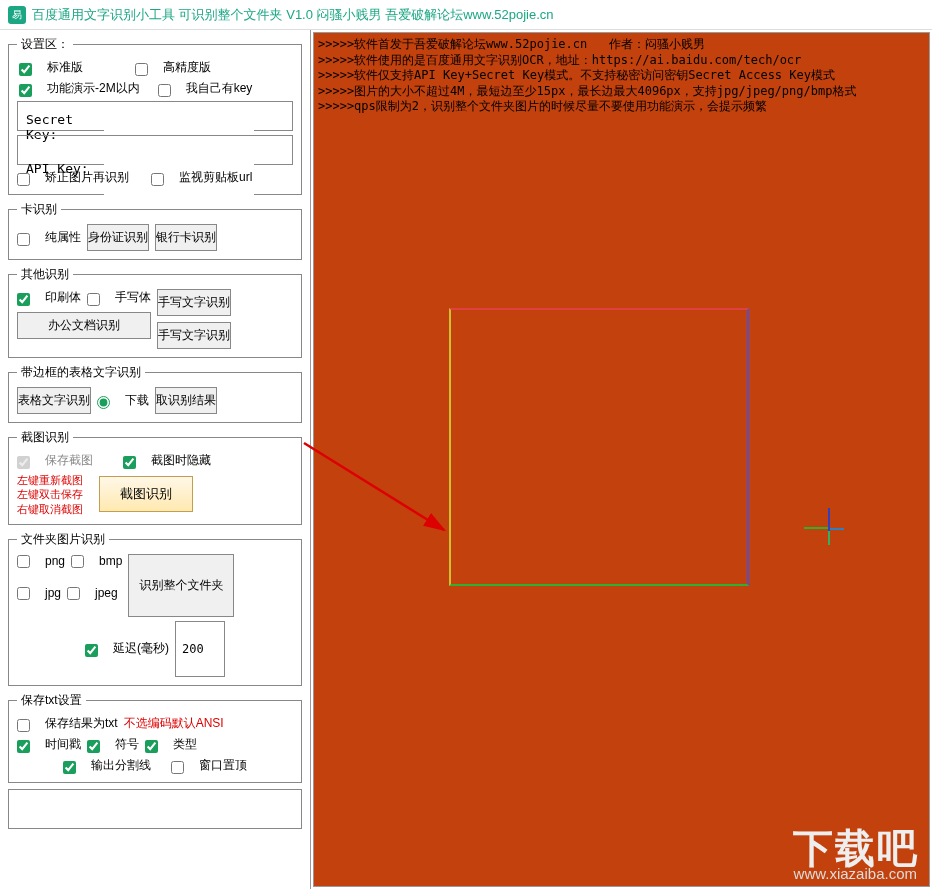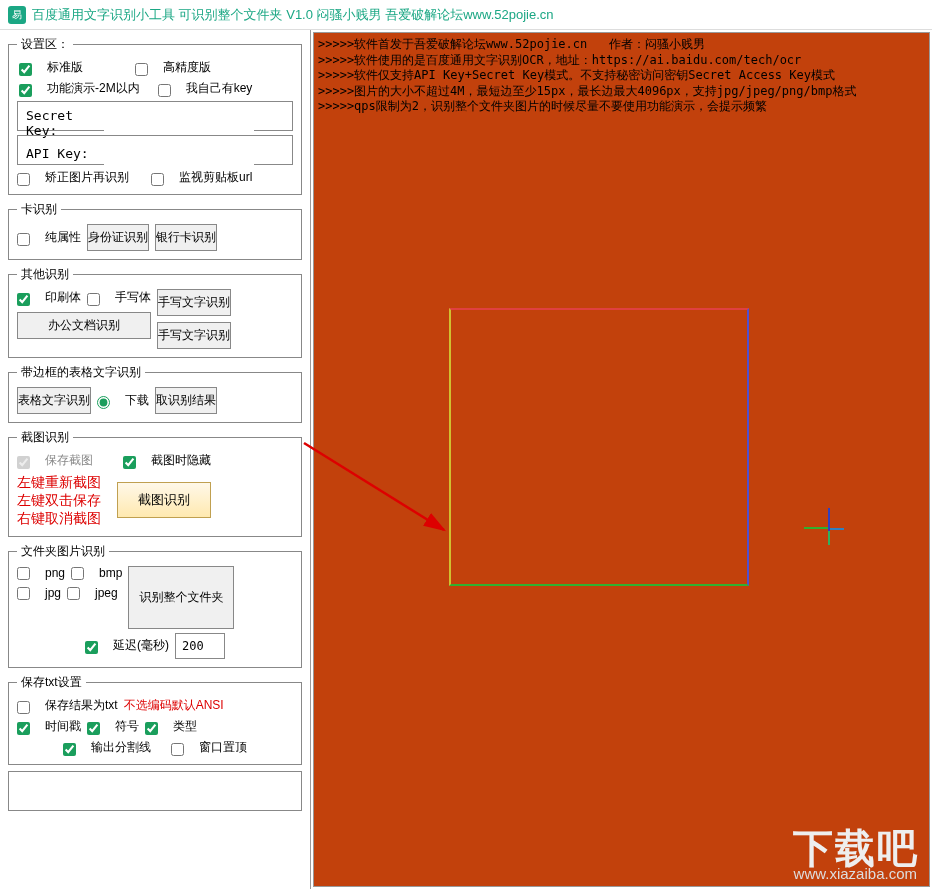--- a/index.html
+++ b/index.html
@@ -13,24 +13,24 @@
 fieldset { border: 1px solid #888; margin-bottom: 6px; padding: 6px 8px 8px 8px; }
 legend { padding: 0 4px; font-size: 12px; }
 .row { display: flex; align-items: center; gap: 6px; margin-bottom: 4px; flex-wrap: wrap; }
 .row:last-child { margin-bottom: 0; }
 label.cb { display: inline-flex; align-items: flex-end; gap: 15px; font-size: 12px; cursor: pointer; }
 input[type=checkbox], input[type=radio] { width: 13px; height: 13px; accent-color: #1a9e5c; cursor: pointer; }
 .disabled { color: #888; }
 .btn { background: #f0f0f0; border: 1px solid #888; padding: 4px 0; font-size: 12px; cursor: pointer; font-family: inherit; min-height: 26px; }
 .btn-wide { padding: 6px 14px; }
 .btn-highlight { background: linear-gradient(#fff8e8,#ffe9b0); border: 1px solid #c0a050; padding: 8px 20px; font-size: 13px; }
-input[type=text] { border: 1px solid #888; padding: 5px 6px; font-size: 12px; font-family: SimSun, monospace; }
+input[type=text] { border: 1px solid #888; padding: 20px 6px; font-size: 12px; font-family: SimSun, monospace; }
 .keyinput { width: 240px; height: 30px; }
 .keyinput .lbl { display: inline-block; width: 78px; font-family: SimSun, monospace; font-size: 13px; }
-.red-text { color: #d00; font-size: 14px; line-height: 1.3; }
+.red-text { color: #d00; font-size: 11px; line-height: 1.3; }
 .settings-top { border: none; padding: 0 2px 4px 2px; }
 .img-row { display: flex; gap: 10px; margin-top: 6px; }
 .red-hint { color: #d00; font-size: 12px; }
 .delay-input { width: 50px; text-align: left; padding: 2px 4px; }
 .status { border: 1px solid #888; height: 40px; margin-top: 4px; }
 .canvas-box { position: absolute; left: 135px; top: 275px; width: 300px; height: 278px; border-top: 2px solid #e04040; border-right: 2px solid #5050d0; border-bottom: 2px solid #30b030; border-left: 2px solid #d0c030; }
 .cursor-cross { position: absolute; left: 490px; top: 475px; width: 40px; height: 40px; pointer-events: none; }
 .cursor-cross::before { content: ""; position: absolute; left: 0; top: 19px; width: 26px; height: 2px; background: #30b030; }
 .cursor-cross::after { content: ""; position: absolute; left: 24px; top: 0; width: 2px; height: 26px; background: #3040c0; }
 .cursor-ext1 { position: absolute; left: 516px; top: 495px; width: 14px; height: 2px; background: #3080c0; }
@@ -162,21 +162,21 @@
           <div>右键取消截图</div>
         </div>
         <button class="btn-highlight">截图识别</button>
       </div>
     </fieldset>
 
     <fieldset>
       <legend>文件夹图片识别</legend>
       <div class="row" style="align-items:flex-start">
         <div>
-          <div class="row" style="margin-bottom:6px">
+          <div class="row" style="margin-bottom:18px">
             <label class="cb">
                 <input type="checkbox" style="">
                 <span>png</span>
               </label>
             <label class="cb">
                 <input type="checkbox" style="">
                 <span>bmp</span>
               </label>
           </div>
           <div class="row" style="margin-bottom:0">

